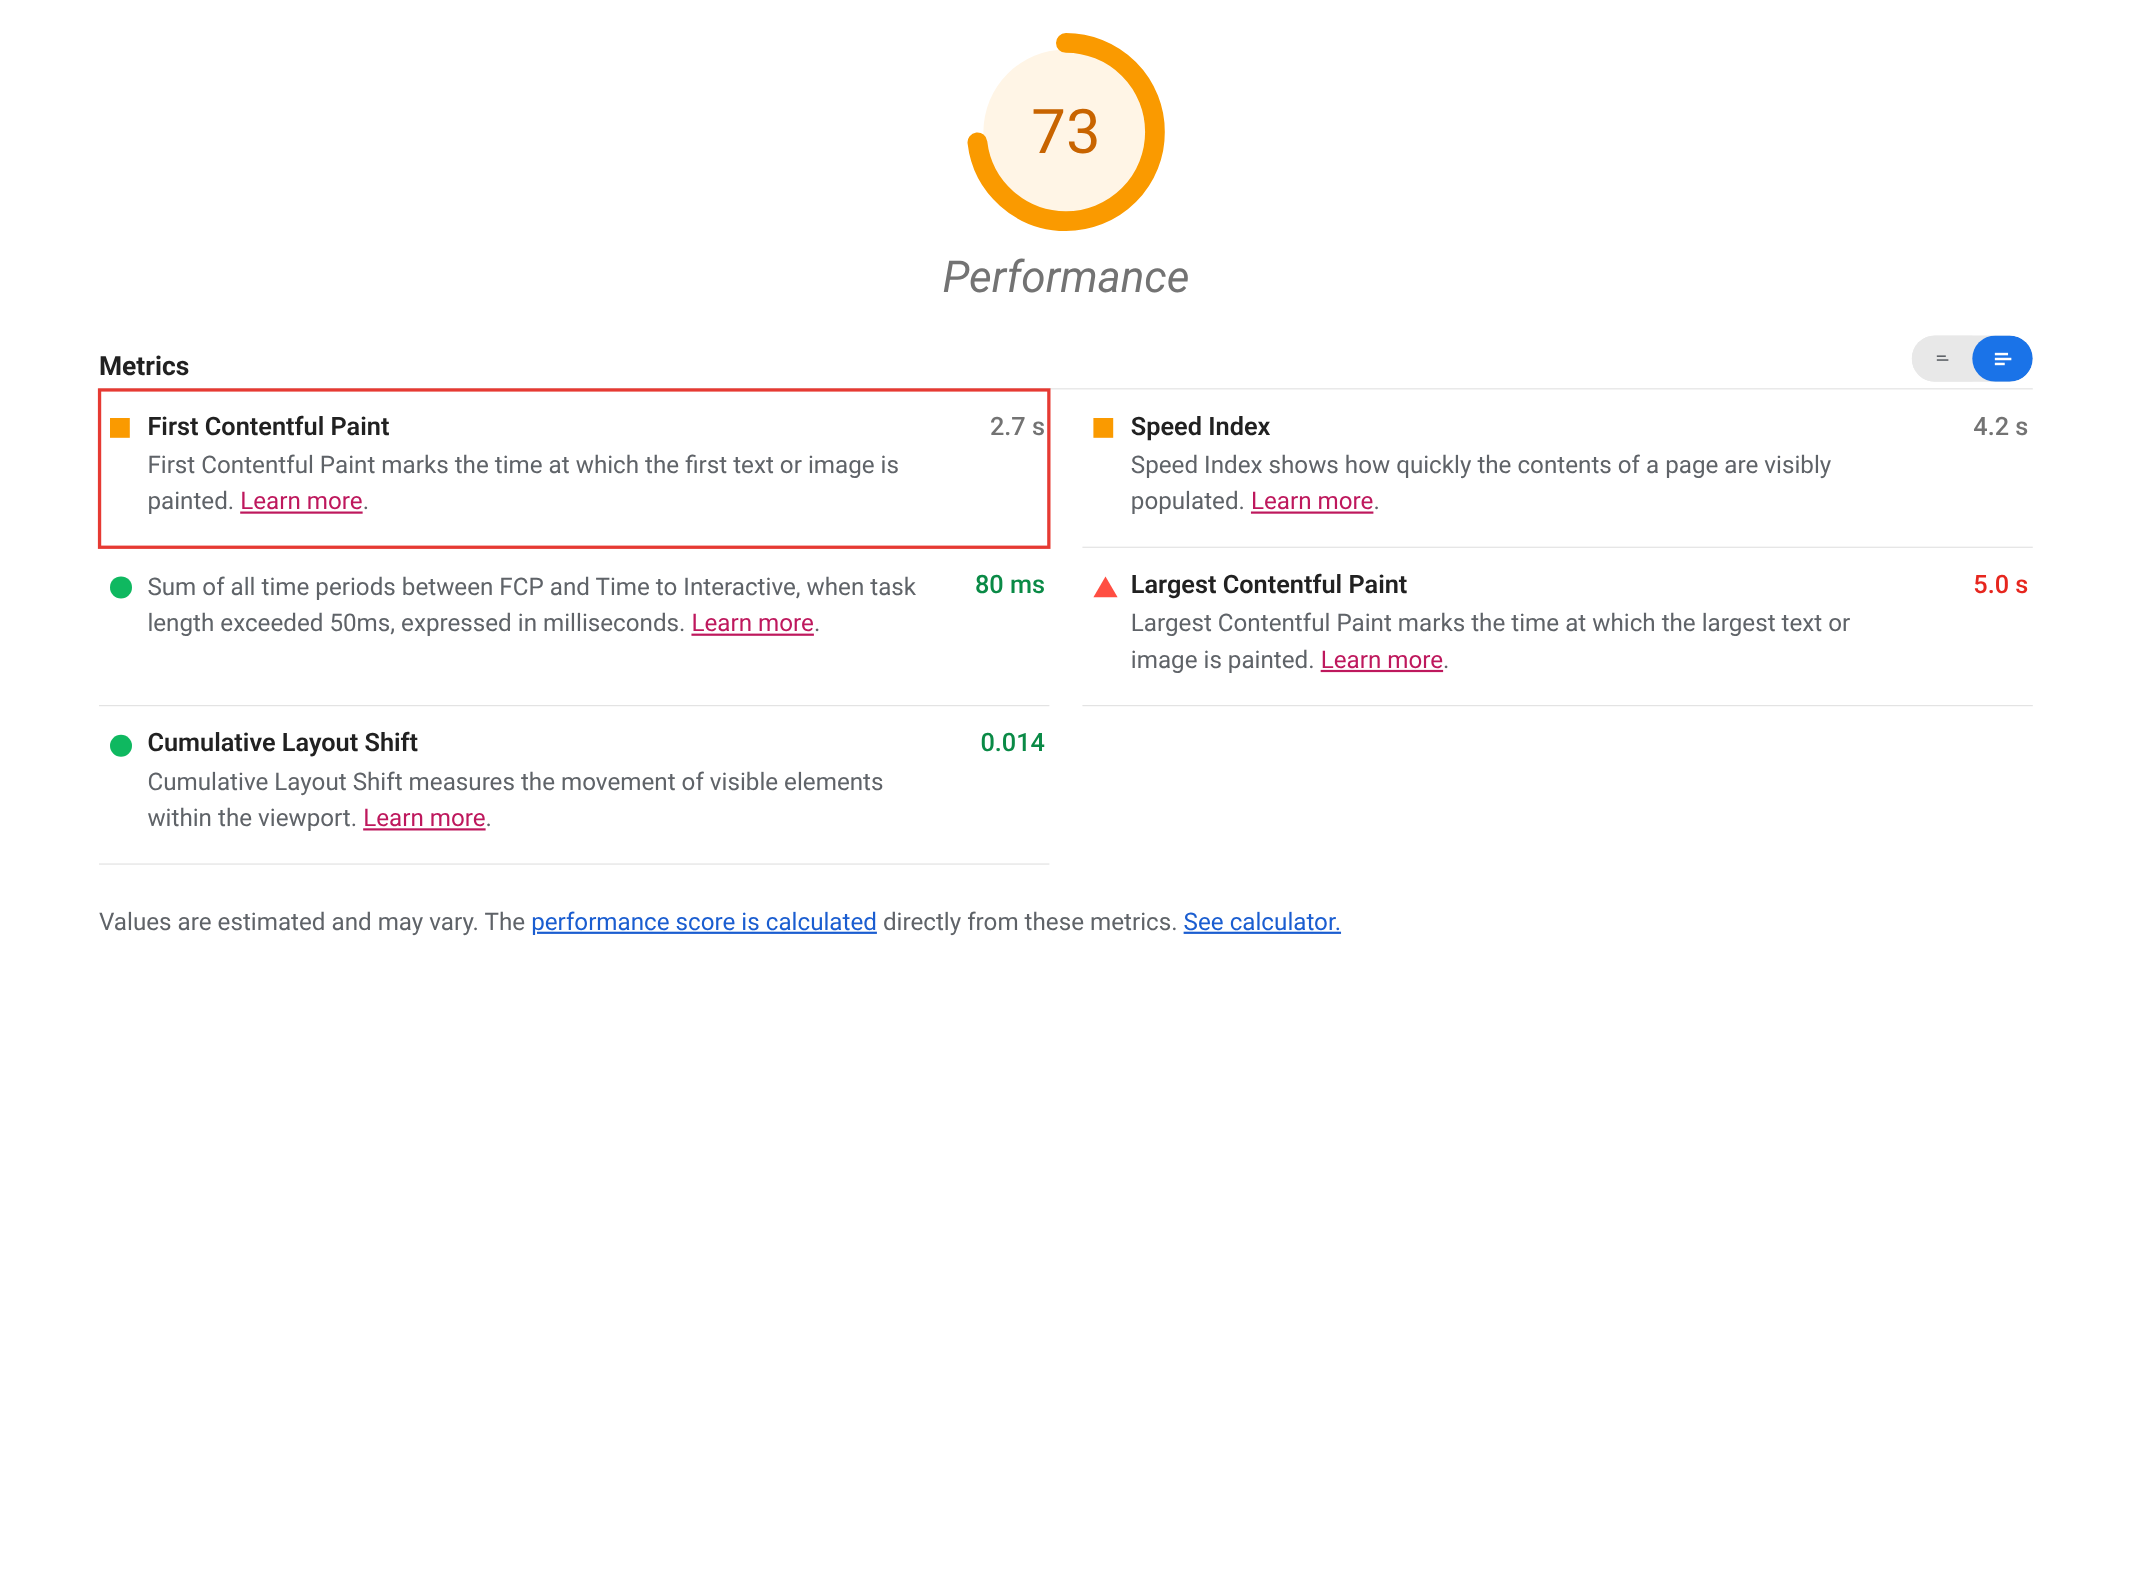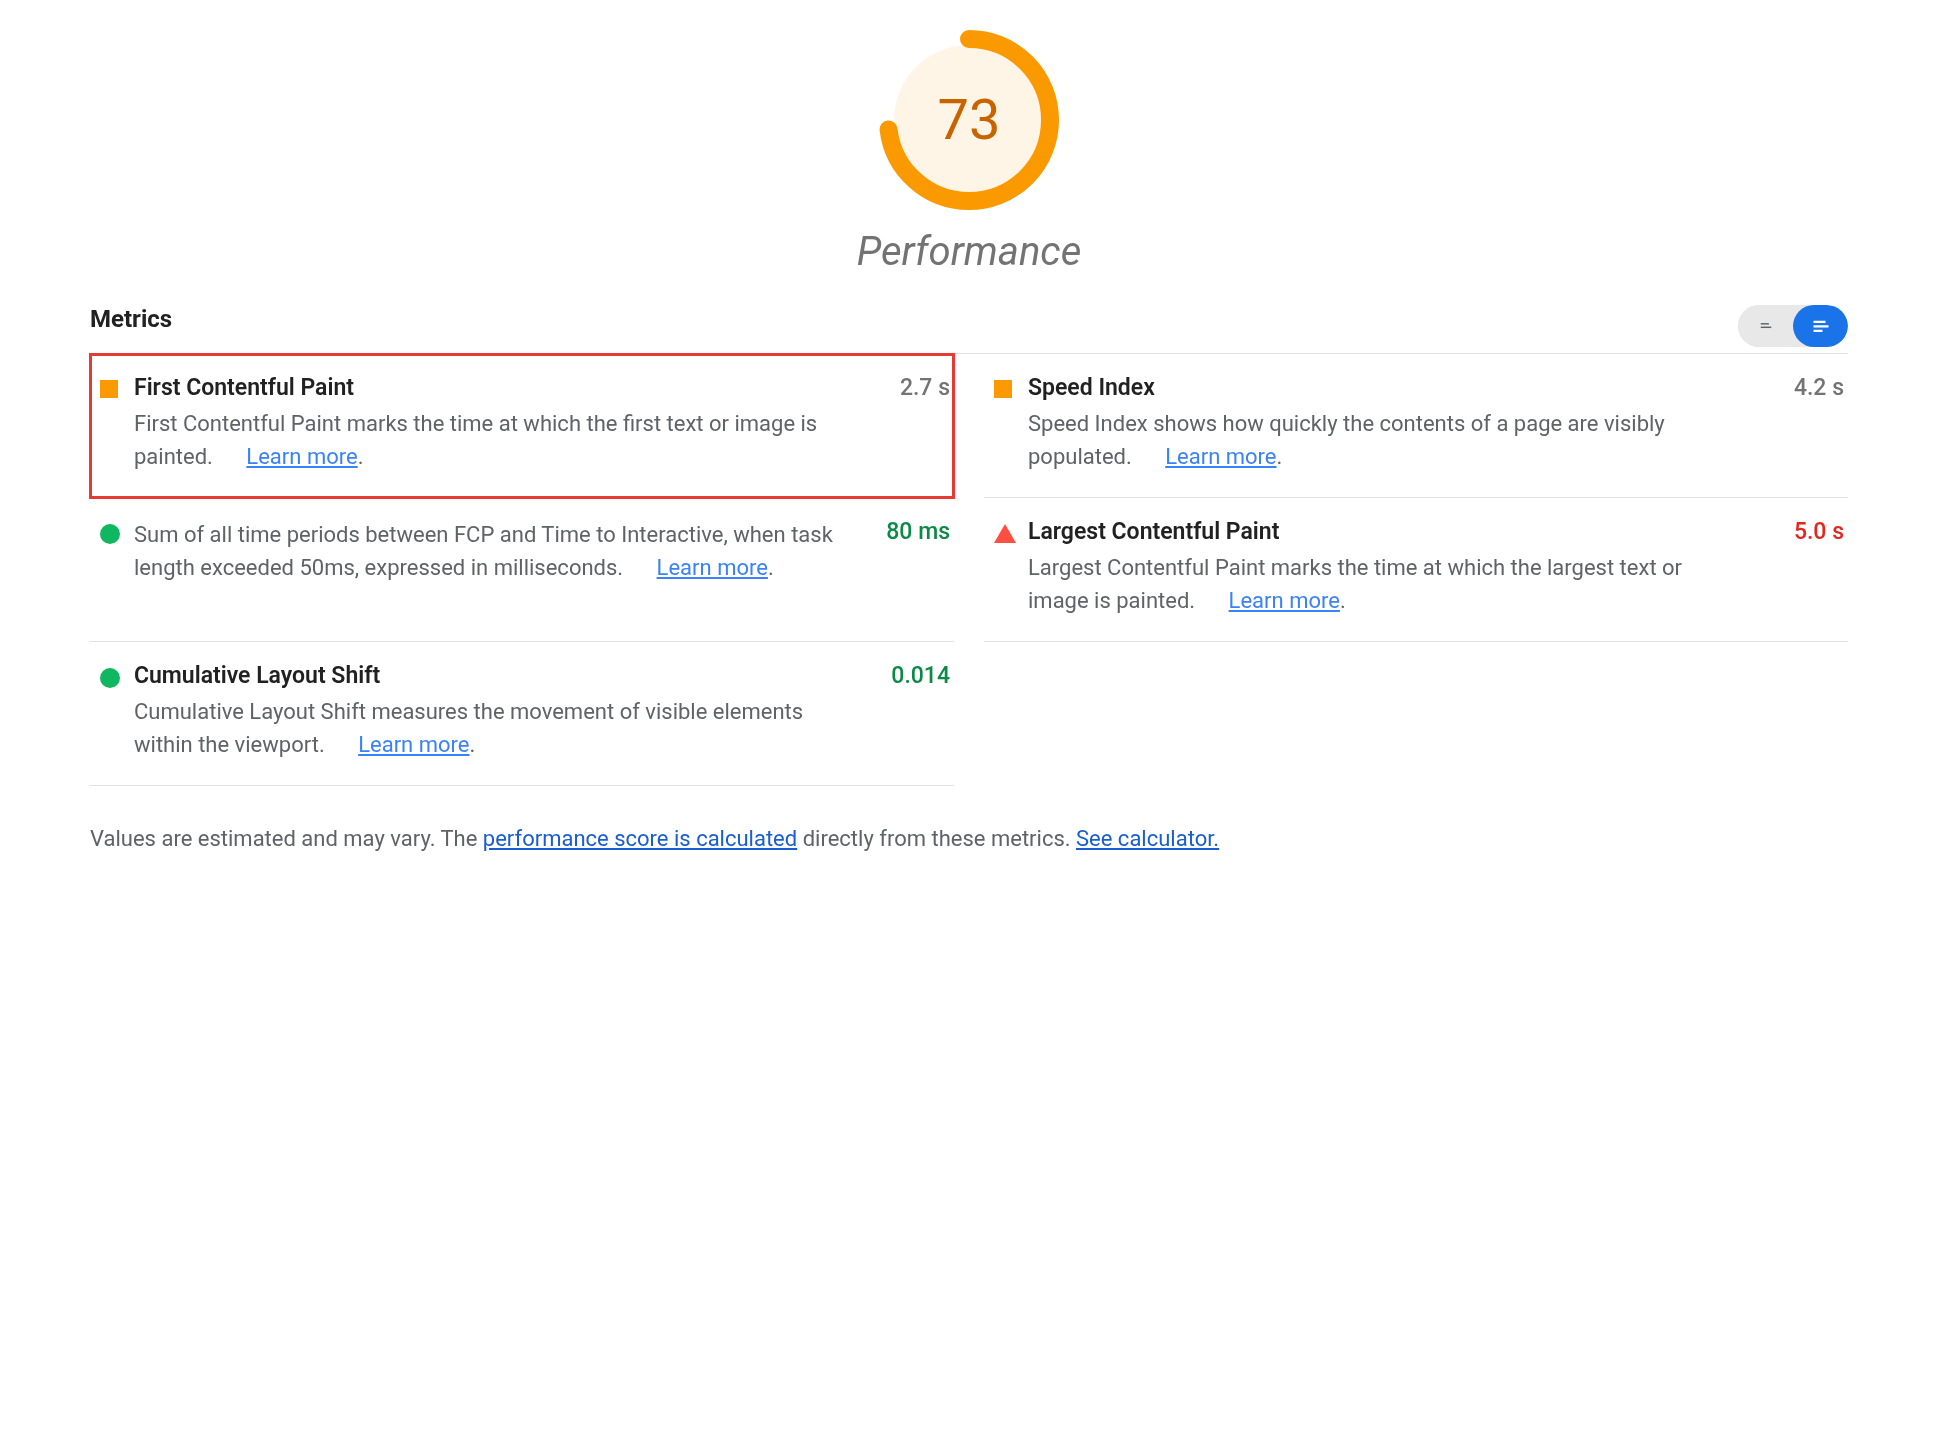--- a/index.html
+++ b/index.html
@@ -31,21 +31,21 @@
   }
   .perf-title {
     margin-top: 18px;
     font-size: 40px;
     font-weight: 400;
     color:#737373;
     font-style:italic;
   }
   .metrics-header-row {
     display:flex;
-    align-items:flex-start;
+    align-items:flex-end;
     justify-content: space-between;
     border-bottom: 1px solid #e0e0e0;
     padding-bottom: 6px;
   }
   .metrics-heading {
     font-size: 24px;
     font-weight: 700;
     color:#212121;
   }
   .view-toggle {
@@ -95,21 +95,21 @@
   .icon-circle { width:20px; height:20px; background:#0fb860; border-radius:50%; }
   .icon-triangle {
     width:0; height:0;
     border-left: 11px solid transparent;
     border-right: 11px solid transparent;
     border-bottom: 19px solid #ff4e42;
   }
   .metric-body { flex:1; padding-right: 12px; }
   .metric-title { font-weight:600; font-size:23px; color:#212121; margin-bottom:6px; }
   .metric-desc { font-size:22px; color:#5f6368; line-height:1.5; }
-  .metric-desc a, .learn-link { color:#3b82f6; text-decoration: underline; cursor:pointer;margin-left:28px; }
+  .metric-desc a, .learn-link { color:#be185d; text-decoration: underline; cursor:pointer; }
   .metric-value {
     flex: 0 0 100px;
     text-align: right;
     font-size: 23px;
     font-weight: 500;
     padding-right: 4px;
   }
   .val-orange { color:#737373; }
   .val-red { color:#e6261e; }
   .val-green { color:#0a8a46; }

